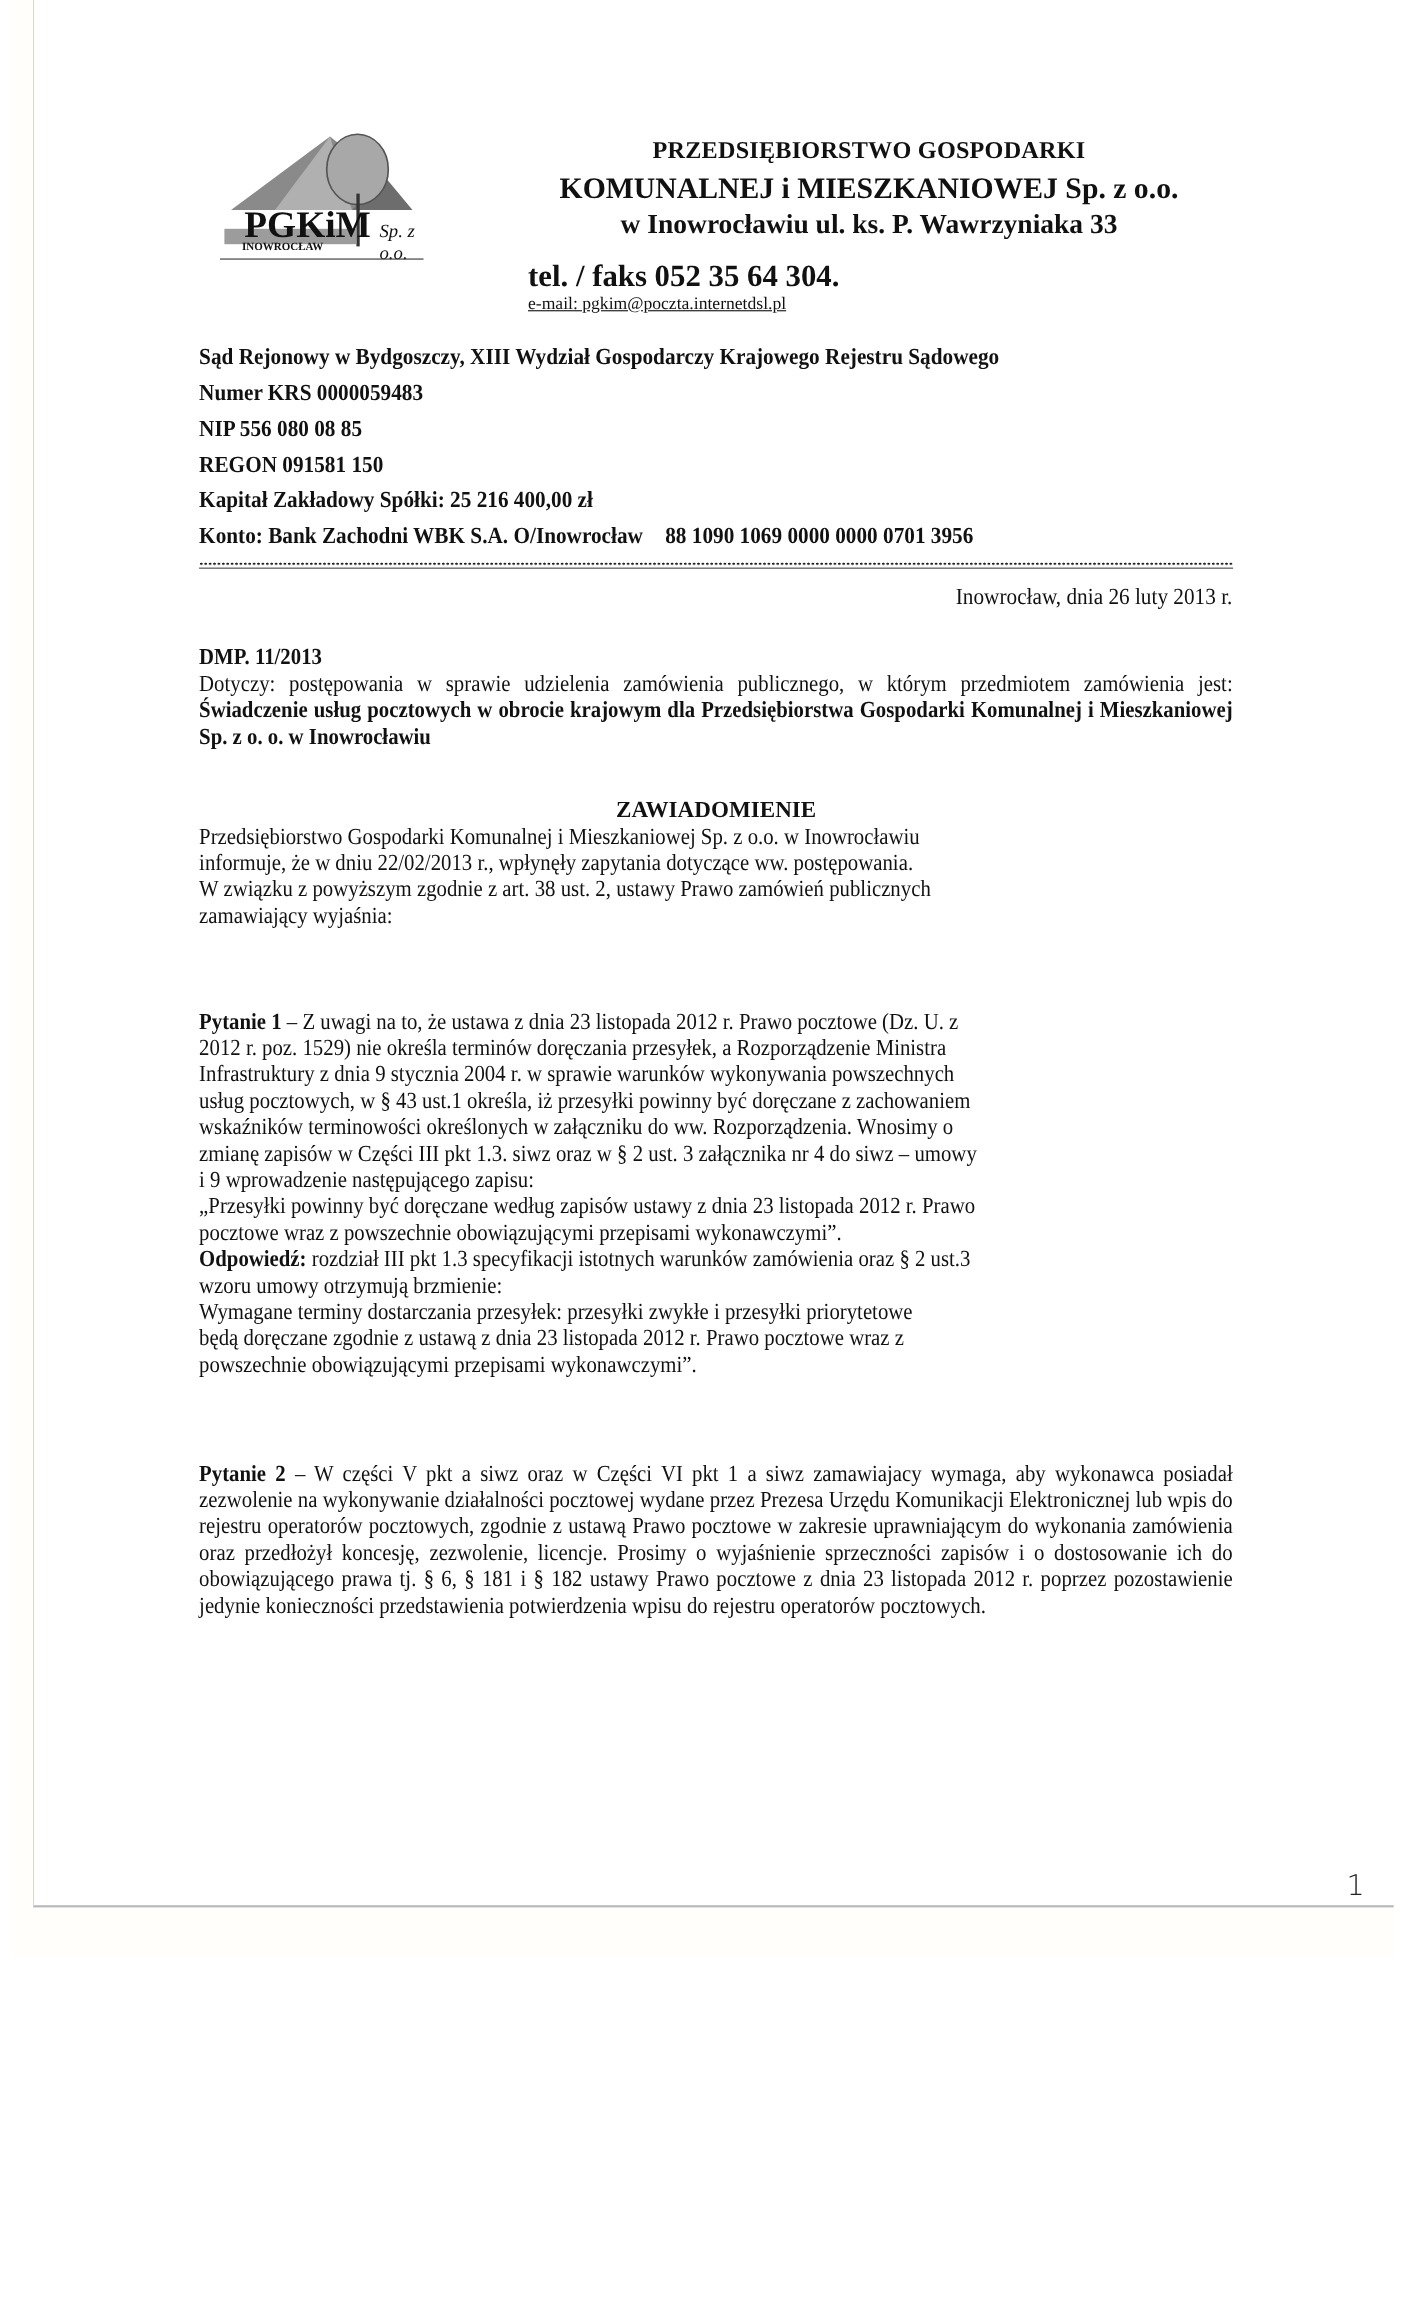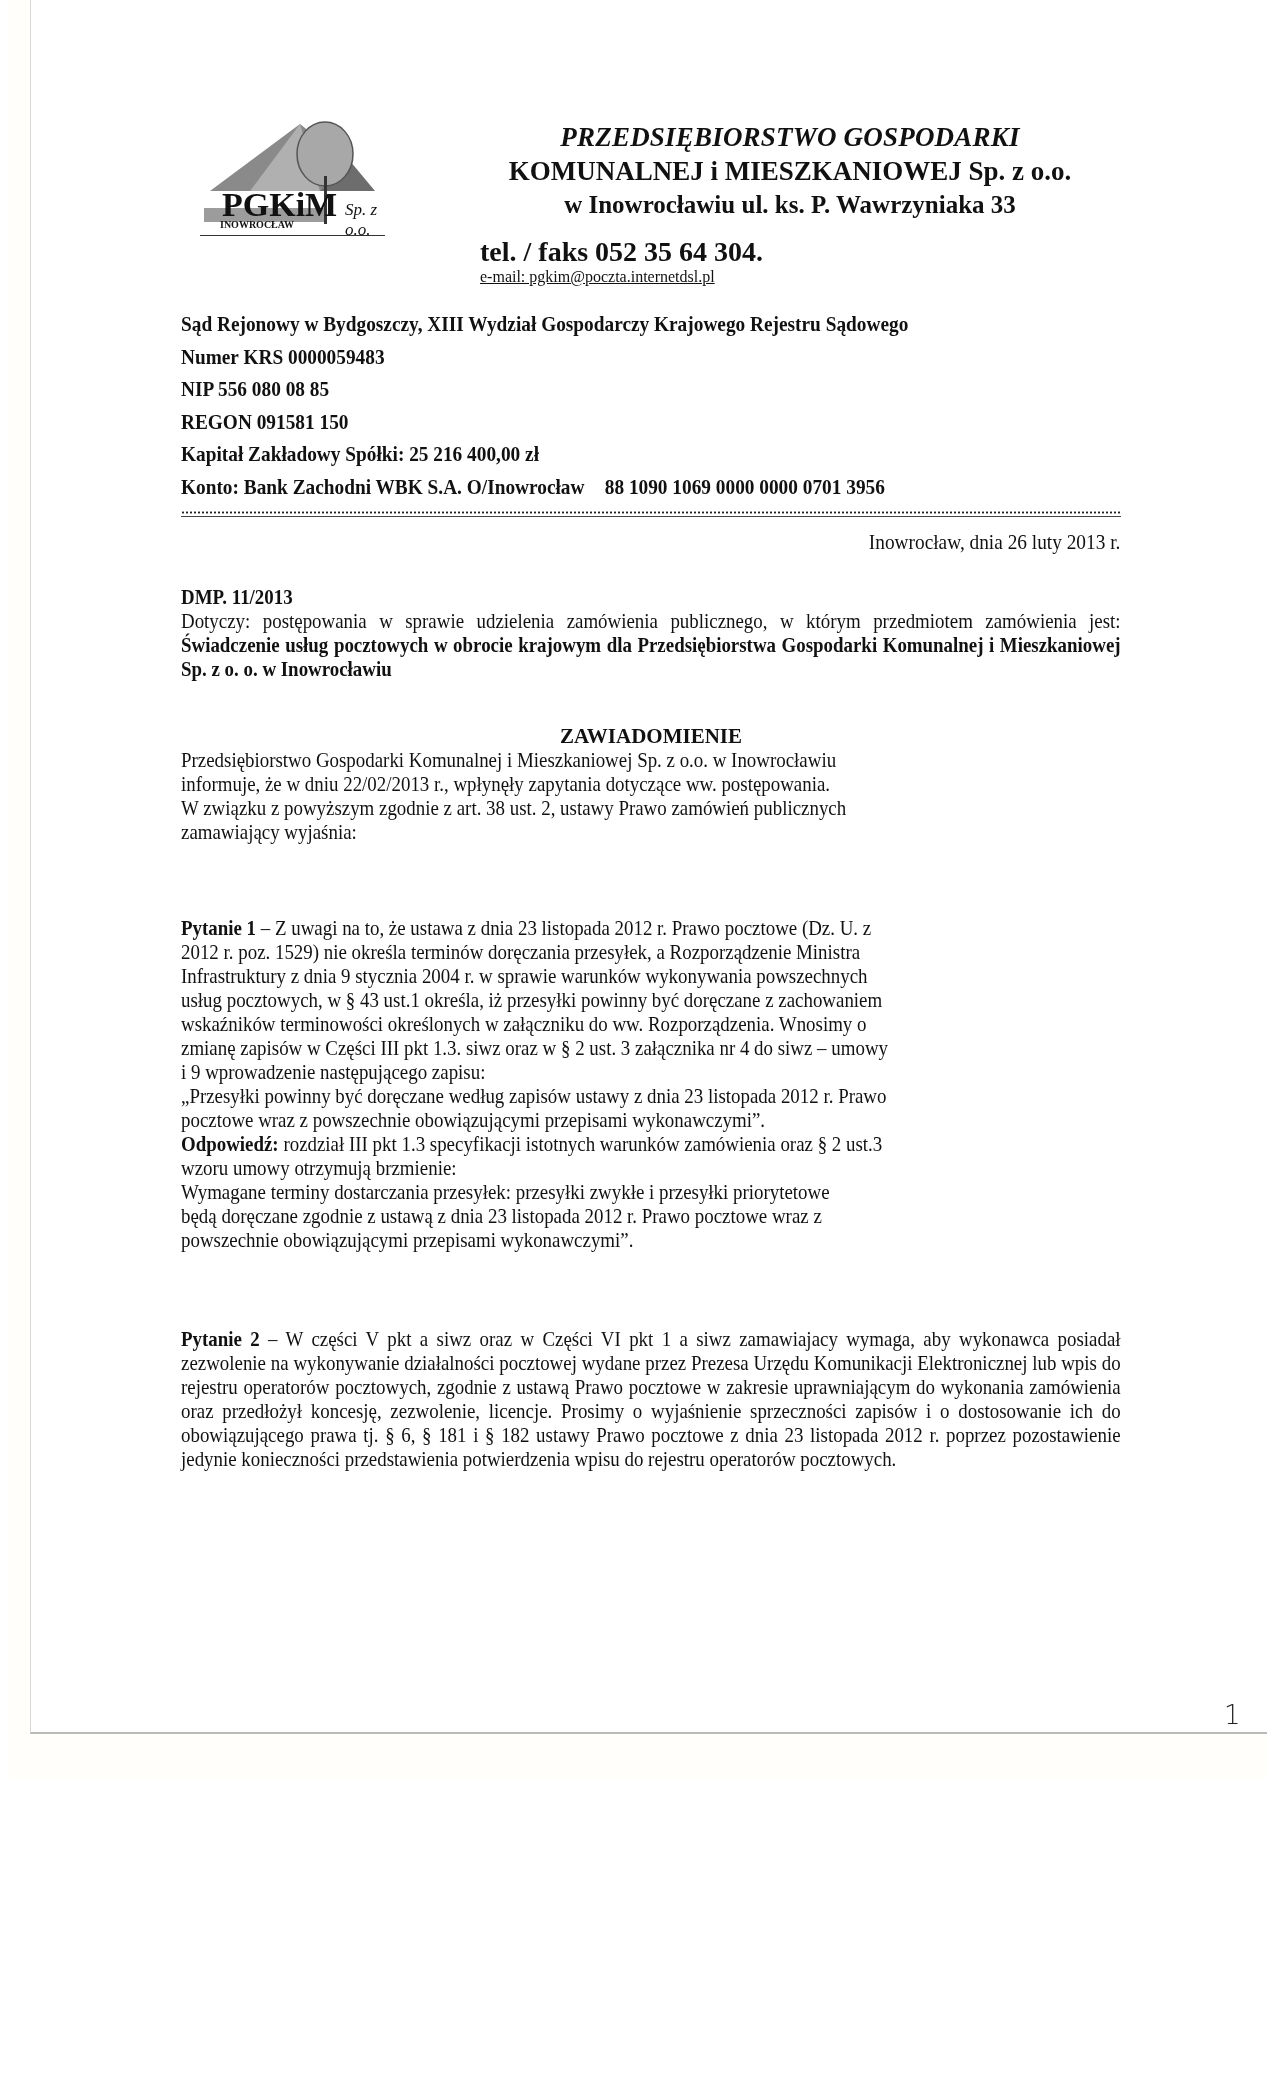--- a/index.html
+++ b/index.html
@@ -5,21 +5,21 @@
   html, body { margin:0; padding:0; background:#ffffff; }
   body { width:1275px; height:2100px; position:relative; overflow:hidden;
          font-family:"Liberation Serif", serif; color:#111; }
   .scan-bg { position:absolute; left:9px; top:0; width:1258px; height:1778px; background:#fffefb; }
   .page { position:absolute; left:30px; top:0; width:1236px; height:1732px; background:#ffffff;
           border-left:1px solid #d8d8d8; border-bottom:2px solid #b9b9b9; }
   .abs { position:absolute; }
   .logo { left:200px; top:116px; width:190px; height:120px; }
   .logo-rule { left:200px; top:235px; width:185px; height:1px; background:#333; }
   .hdr { left:420px; top:120px; width:740px; text-align:center; font-weight:bold; }
-  .hdr .l1 { font-size:27px; line-height:34px; letter-spacing:0.2px;font-style:italic; }
+  .hdr .l1 { font-size:22px; line-height:34px; letter-spacing:0.2px; }
   .hdr .l2 { font-size:27px; line-height:34px; }
   .hdr .l3 { font-size:25px; line-height:34px; }
   .hdr-left { position:absolute; left:480px; text-align:left; font-weight:bold; }
   .tel { top:236px; font-size:28px; }
   .email { top:268px; font-size:16px; font-weight:normal; text-decoration:underline;text-align:right; }
   .reg { left:181px; top:308px; font-weight:bold; font-size:21px; line-height:32.5px; transform:scaleX(0.92); transform-origin:left top; white-space:nowrap; }
   .reg .acct { display:inline-block; margin-left:22px; }
   .dots { left:181px; top:511px; width:940px; height:3px;
           background-image:radial-gradient(circle, #222 1px, transparent 1.2px);
           background-size:4px 3px; }

